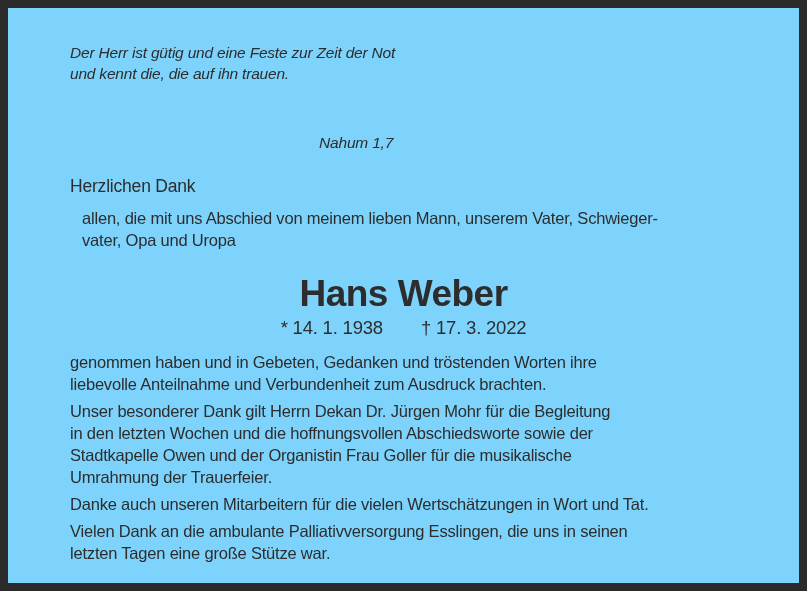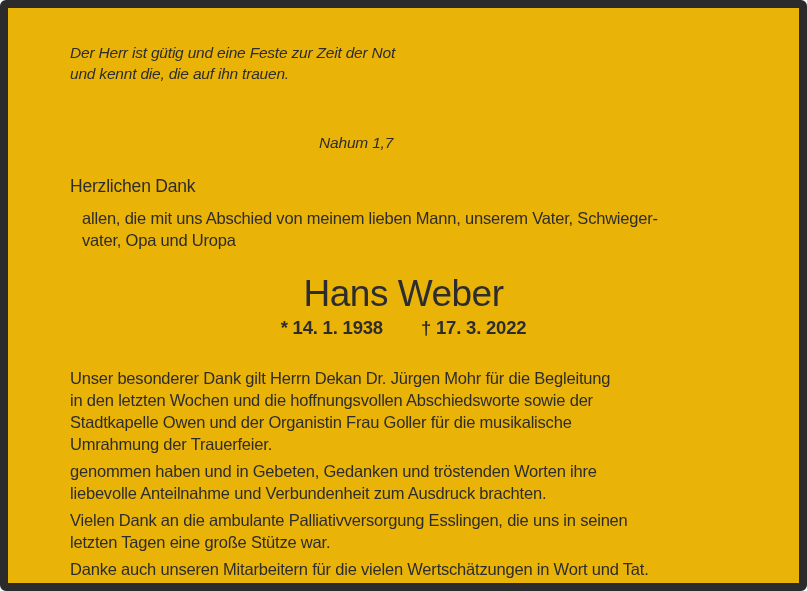--- a/index.html
+++ b/index.html
@@ -45,32 +45,32 @@
     line-height: 20px;
   }
   .intro {
     font-size: 16.5px;
     line-height: 21.5px;
     margin: 12px;
     white-space: pre-line;
   }
   .name {
     font-size: 37px;
-    font-weight: normal;
+    font-weight: bold;
     text-align: center;
     margin: 23px 0 3px 0;
     line-height: 40px;
     letter-spacing: -0.5px;
   }
   .dates {
     text-align: center;
-    font-weight: bold;
+    font-weight: normal;
     font-size: 18.5px;
     line-height: 22px;
-    margin: 0 0 28px 0;
+    margin: 0 0 12px 0;
   }
   .dates .birth {
     margin-right: 38px;
   }
   .body-para {
     font-size: 16.5px;
     line-height: 22px;
     margin: 0 0 5px 0;
     white-space: pre-line;
   }
@@ -78,46 +78,46 @@
     font-weight: bold;
     font-size: 17.5px;
     text-align: right;
     margin-top: 22px;
     padding-right: 2px;
   }
 </style>
 </head>
 <body>
 
-<div class="notice" style="border-color: rgb(43, 43, 43); color: rgb(45, 45, 45); background: #eab308; border-radius: 6px;">
+<div class="notice" style="border-color: rgb(43, 43, 43); color: rgb(45, 45, 45); background: #7dd3fc;">
 
   <div class="quote-block">
     <div class="quote-text">Der Herr ist gütig und eine Feste zur Zeit der Not
 und kennt die, die auf ihn trauen.</div>
     <div class="quote-attr">Nahum 1,7</div>
   </div>
 
   <div class="thanks">Herzlichen Dank</div>
 
   <p class="intro">allen, die mit uns Abschied von meinem lieben Mann, unserem Vater, Schwieger-
 vater, Opa und Uropa</p>
 
   <div class="name">Hans Weber</div>
 
   <div class="dates">
     <span class="birth">* 14. 1. 1938</span><span class="death">† 17. 3. 2022</span>
   </div>
 
+  <p class="body-para">genommen haben und in Gebeten, Gedanken und tröstenden Worten ihre
+liebevolle Anteilnahme und Verbundenheit zum Ausdruck brachten.</p>
+
   <p class="body-para">Unser besonderer Dank gilt Herrn Dekan Dr. Jürgen Mohr für die Begleitung
 in den letzten Wochen und die hoffnungsvollen Abschiedsworte sowie der
 Stadtkapelle Owen und der Organistin Frau Goller für die musikalische
 Umrahmung der Trauerfeier.</p>
 
-  <p class="body-para">genommen haben und in Gebeten, Gedanken und tröstenden Worten ihre
-liebevolle Anteilnahme und Verbundenheit zum Ausdruck brachten.</p>
+  <p class="body-para">Danke auch unseren Mitarbeitern für die vielen Wertschätzungen in Wort und Tat.</p>
 
   <p class="body-para">Vielen Dank an die ambulante Palliativversorgung Esslingen, die uns in seinen
 letzten Tagen eine große Stütze war.</p>
-
-  <p class="body-para">Danke auch unseren Mitarbeitern für die vielen Wertschätzungen in Wort und Tat.</p>
 
 
 </div>
 
 </body></html>

